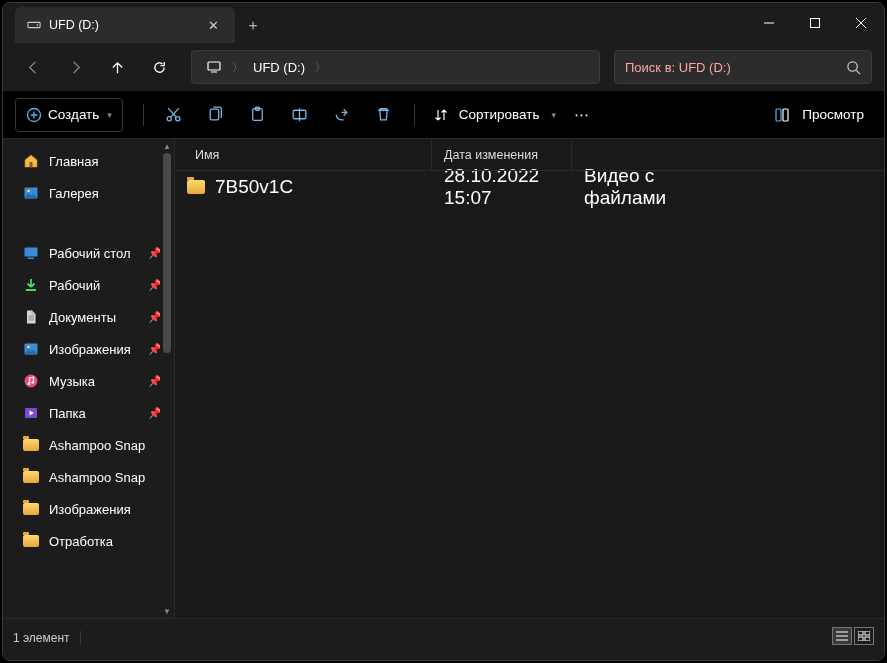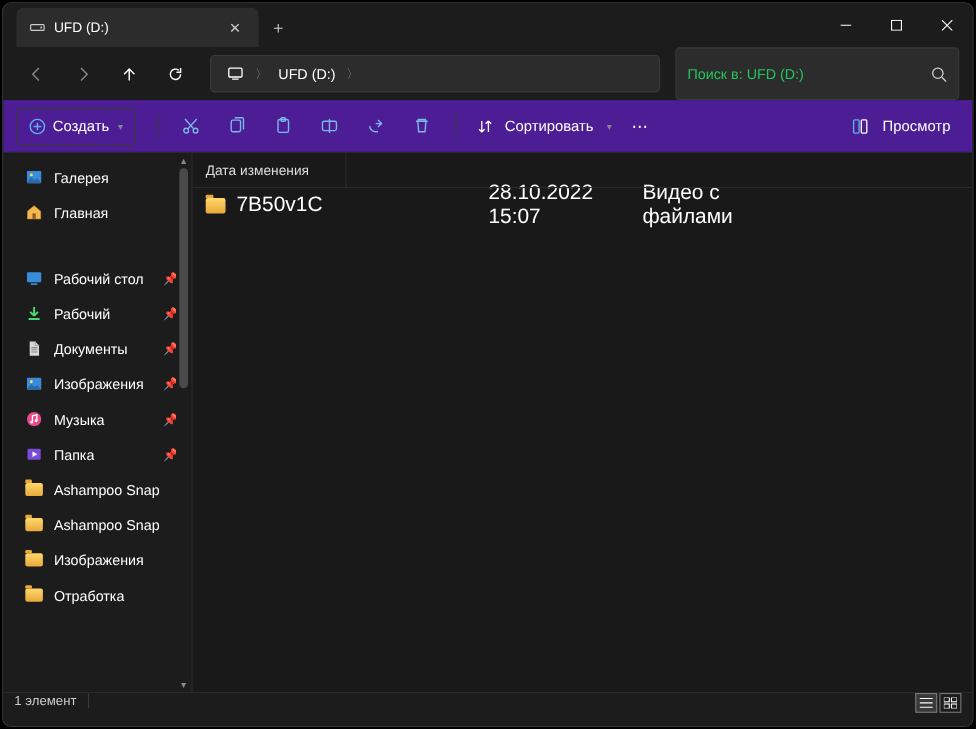--- a/index.html
+++ b/index.html
@@ -17,26 +17,26 @@
 .winbtn { width: 46px; display: flex; align-items: center; justify-content: center; color: #fff; cursor: pointer; }
 .winbtn svg { width: 10px; height: 10px; }
 
 
 .navbar { height: 48px; display: flex; align-items: center; padding: 0 12px; gap: 6px; background: #1c1c1c; }
 .navbtn { width: 36px; height: 36px; display: flex; align-items: center; justify-content: center; color: #888; border-radius: 4px; cursor: pointer; }
 .navbtn.enabled { color: #fff; }
 .addrbar { flex: 1; height: 34px; background: #2c2c2c; border: 1px solid #3a3a3a; border-radius: 4px; display: flex; align-items: center; padding: 0 6px; margin: 0 8px; font-size: 13px; color: #fff; }
 .addrbar .seg { padding: 0 8px; display: flex; align-items: center; }
 .addrbar .chev { color: #888; font-size: 11px; padding: 0 2px; }
-.searchbox { width: 258px; height: 48px; background: #2c2c2c; border: 1px solid #3a3a3a; border-radius: 4px; display: flex; align-items: center; padding: 0 10px; font-size: 13px; color: #22c55e; }
+.searchbox { width: 258px; height: 34px; background: #2c2c2c; border: 1px solid #3a3a3a; border-radius: 4px; display: flex; align-items: center; padding: 0 10px; font-size: 13px; color: #fca5a5; }
 .searchbox .stext { flex: 1; }
 .searchbox svg { color: #ccc; }
 
 
-.toolbar { height: 48px; display: flex; align-items: center; padding: 0 12px; gap: 2px; background: #4c1d95; border-bottom: 1px solid #2a2a2a; }
+.toolbar { height: 48px; display: flex; align-items: center; padding: 0 12px; gap: 2px; background: #000000; border-bottom: 1px solid #2a2a2a; }
 .tbtn { height: 34px; display: flex; align-items: center; padding: 0 8px; border-radius: 4px; cursor: pointer; color: #ccc; font-size: 13.5px; gap: 6px; }
 .tbtn.create { border: 1px solid #3a3a3a; padding: 0 10px; color: #fff; margin-right: 10px; }
 .tbtn.icon { width: 40px; justify-content: center; color: #7ab8e8; }
 .tbtn .dd { color: #888; font-size: 9px; margin-left: 2px; }
 .tsep { width: 1px; height: 22px; background: #3a3a3a; margin: 0 8px; }
 .tspacer { flex: 1; }
 
 
 .body { flex: 1; display: flex; overflow: hidden; }
 .sidebar { width: 172px; background: #1c1c1c; padding: 6px 4px; overflow-y: auto; border-right: 1px solid #2a2a2a; position: relative; }
@@ -61,21 +61,21 @@
 .col.size { width: 90px; border-right: none; }
 .filerow { height: 32px; display: flex; align-items: center; font-size: 19px; color: #fff; cursor: pointer; }
 .filerow .cell { padding: 0 12px; }
 .filerow .cell.name { width: 257px; display: flex; align-items: center; gap: 10px; padding-left: 12px; }
 .filerow .cell.date { width: 140px; }
 .filerow .cell.type { width: 150px; }
 .filerow .folder-icon { width: 18px; height: 14px; background: linear-gradient(#ffd86b, #e8a93a); border-radius: 2px; position: relative; }
 .filerow .folder-icon::before { content: ''; position: absolute; top: -3px; left: 0; width: 7px; height: 3px; background: #e8a93a; border-radius: 1px 1px 0 0; }
 
 
-.statusbar { height: 31px; background: #1c1c1c; border-top: 1px solid #2a2a2a; display: flex; align-items: flex-start; padding: 0 10px; font-size: 12px; color: #ccc; }
+.statusbar { height: 42px; background: #1c1c1c; border-top: 1px solid #2a2a2a; display: flex; align-items: flex-end; padding: 15px 10px; font-size: 12px; color: #ccc; }
 .statusbar .sep { width: 1px; height: 14px; background: #3a3a3a; margin: 0 10px; }
 .viewbtns { margin-left: auto; display: flex; gap: 2px; }
 .viewbtn { width: 20px; height: 18px; border: 1px solid #777; display: flex; align-items: center; justify-content: center; cursor: pointer; }
 .viewbtn.active { background: #3a3a3a; }
 
 
 .fld { width: 16px; height: 12px; background: linear-gradient(#ffd86b, #e8a93a); border-radius: 2px; position: relative; }
 .fld::before { content: ''; position: absolute; top: -3px; left: 0; width: 6px; height: 3px; background: #e8a93a; border-radius: 1px 1px 0 0; }
 </style>
 </head>
@@ -222,35 +222,35 @@
       <span>Просмотр</span>
     </div>
   </div>
 
   <div class="body">
     <div class="sidebar">
       <div id="sb-main">
           <div class="sitem">
             <span class="sicon">
               <svg width="16" height="16" viewBox="0 0 16 16">
+                <path d="M2 7l6-5 6 5v7H2z" fill="#f6b84c" stroke="#c78a2a" stroke-width="0.6"></path>
+                <rect x="6.5" y="9" width="3" height="5" fill="#8a5a2a"></rect>
+              </svg>
+            </span>
+            <span class="slabel">Главная</span>
+          </div>
+          <div class="sitem">
+            <span class="sicon">
+              <svg width="16" height="16" viewBox="0 0 16 16">
                 <rect x="1.5" y="2.5" width="13" height="11" rx="1" fill="#3a8cd8"></rect>
                 <circle cx="5.5" cy="6" r="1.3" fill="#ffe16b"></circle>
                 <path d="M2 12l3.5-4 3 3 2-2 3.5 3.5v1H2z" fill="#2a6aa8"></path>
               </svg>
             </span>
             <span class="slabel">Галерея</span>
-          </div>
-          <div class="sitem">
-            <span class="sicon">
-              <svg width="16" height="16" viewBox="0 0 16 16">
-                <path d="M2 7l6-5 6 5v7H2z" fill="#f6b84c" stroke="#c78a2a" stroke-width="0.6"></path>
-                <rect x="6.5" y="9" width="3" height="5" fill="#8a5a2a"></rect>
-              </svg>
-            </span>
-            <span class="slabel">Главная</span>
           </div>
         </div>
       <div class="sgap"></div>
       <div id="sb-pinned">
           <div class="sitem">
             <span class="sicon">
               <svg width="16" height="16" viewBox="0 0 16 16">
                 <rect x="1.5" y="2.5" width="13" height="9" rx="1" fill="#3a8cd8"></rect>
                 <rect x="5" y="12.5" width="6" height="1.5" fill="#3a8cd8"></rect>
               </svg>
@@ -341,20 +341,21 @@
         </div>
       <div class="sidescroll">
         <div class="arr up">▲</div>
         <div class="thumb"></div>
         <div class="arr dn">▼</div>
       </div>
     </div>
     <div class="content">
       <div class="colheaders">
         <span class="handle">⌃</span>
+        <div class="col name">Имя</div>
         <div class="col date">Дата изменения</div>
       </div>
       <div id="file-list">
           <div class="filerow">
             <div class="cell name">
               <span class="folder-icon"></span>
               <span>7B50v1C</span>
             </div>
             <div class="cell date">28.10.2022 15:07</div>
             <div class="cell type">Видео с файлами</div>

